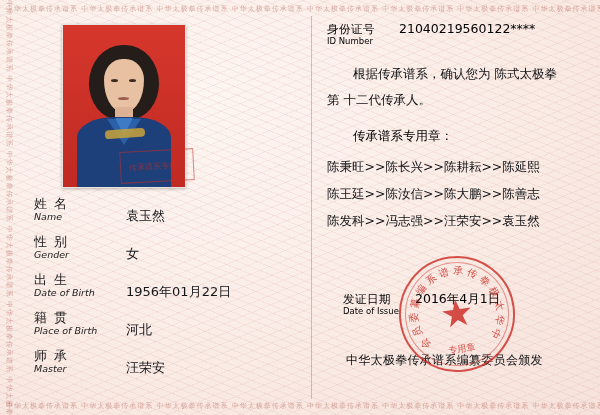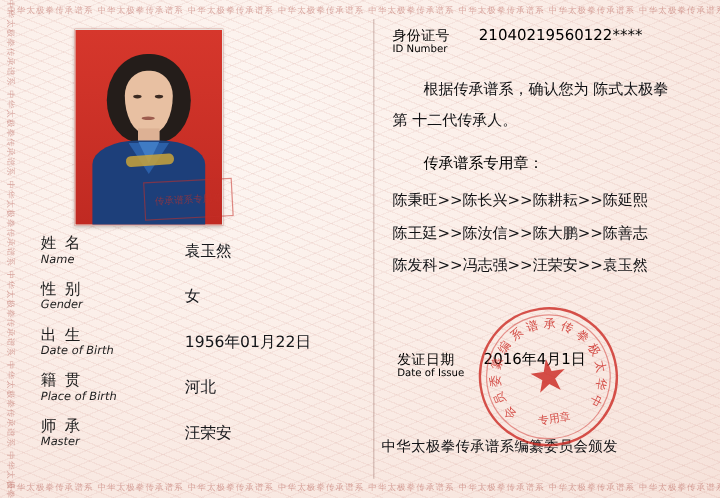--- a/index.html
+++ b/index.html
@@ -159,23 +159,22 @@
 
   
   .fields {
     position: absolute;
     left: 34px;
     top: 196px;
     width: 268px;
   }
   .field-row {
     display: flex;
-    align-items: center;
+    align-items: flex-end;
     margin-bottom: 11px;
-    gap: 28px;
   }
   .field-label {
     width: 92px;
     flex: none;
     color: #1c1c1c;
   }
   .field-label .cn {
     display: block;
     font-size: 13px;
     letter-spacing: 7px;
@@ -244,33 +243,32 @@
   }
   .lineage {
     margin-top: 6px;
     font-size: 12.5px;
     line-height: 27px;
     color: #101114;
   }
 
   .issue-row {
     position: absolute;
-    left: 331px;
+    left: 343px;
     top: 292px;
     display: flex;
     align-items: flex-start;
   }
   .footer-org {
     position: absolute;
-    left: 318px;
+    left: 346px;
     top: 352px;
     font-size: 12px;
     letter-spacing: 0.3px;
     color: #101114;
-    margin-top: 12px;
   }
 
   
   .seal {
     position: absolute;
     left: 399px;
     top: 256px;
     width: 112px;
     height: 112px;
     border-radius: 50%;

